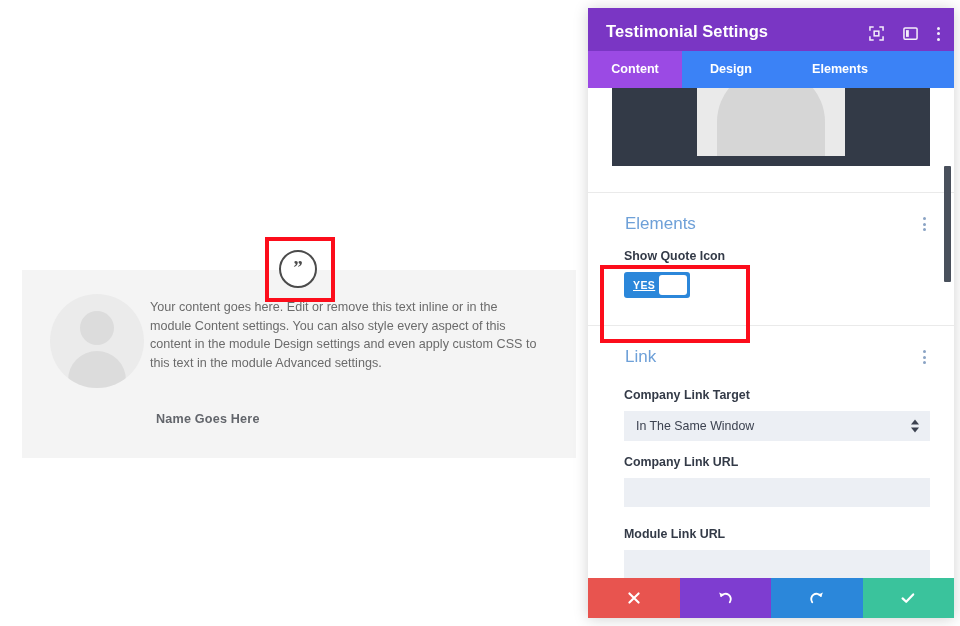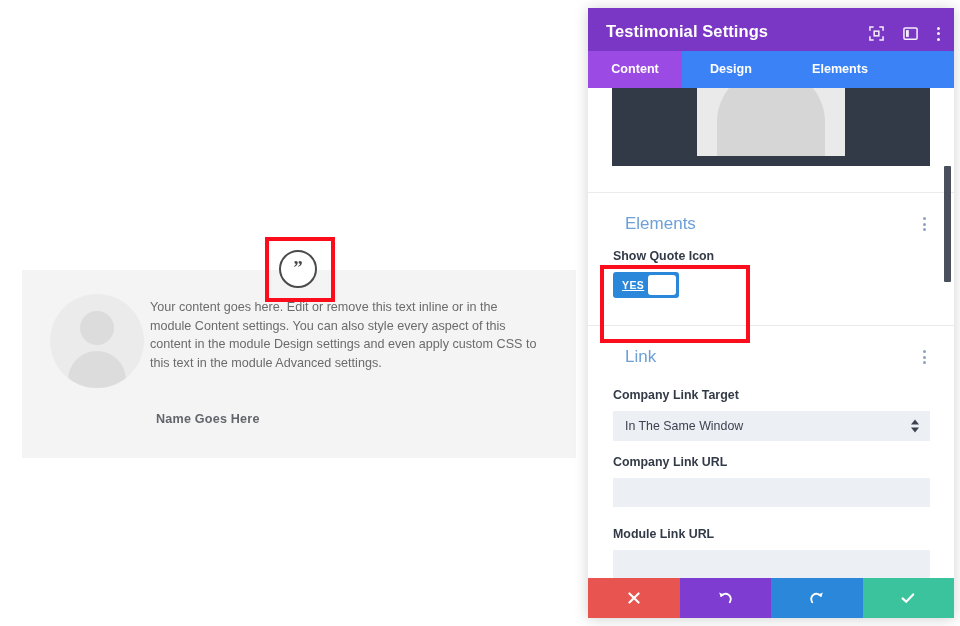--- a/index.html
+++ b/index.html
@@ -108,21 +108,21 @@
   .section-head {
     display: flex; align-items: center; justify-content: space-between;
     padding: 20px 24px 0 37px;
   }
   .section-title {
     font-size: 17px; color: #6ea0d8; font-weight: normal;
   }
   .kebab { display: flex; flex-direction: column; gap: 2.5px; cursor: pointer; padding: 4px; }
   .kebab i { width: 3px; height: 3px; border-radius: 50%; background: #8aa3c4; display: block; }
 
-  .field { padding: 14px 24px 0 25px; }
+  .field { padding: 14px 24px 0 36px; }
   .field-label {
     font-size: 12.4px; color: #333a47; font-weight: bold; margin-bottom: 9px;
   }
   .text-input {
     width: 100%; height: 29px; background: #eceff4; border: none; outline: none;
     font-family: "Liberation Sans", sans-serif; font-size: 12.4px; color: #333a47;
     padding: 0 12px;
   }
   .select-wrap { position: relative; width: 100%; }
   .select-input {

